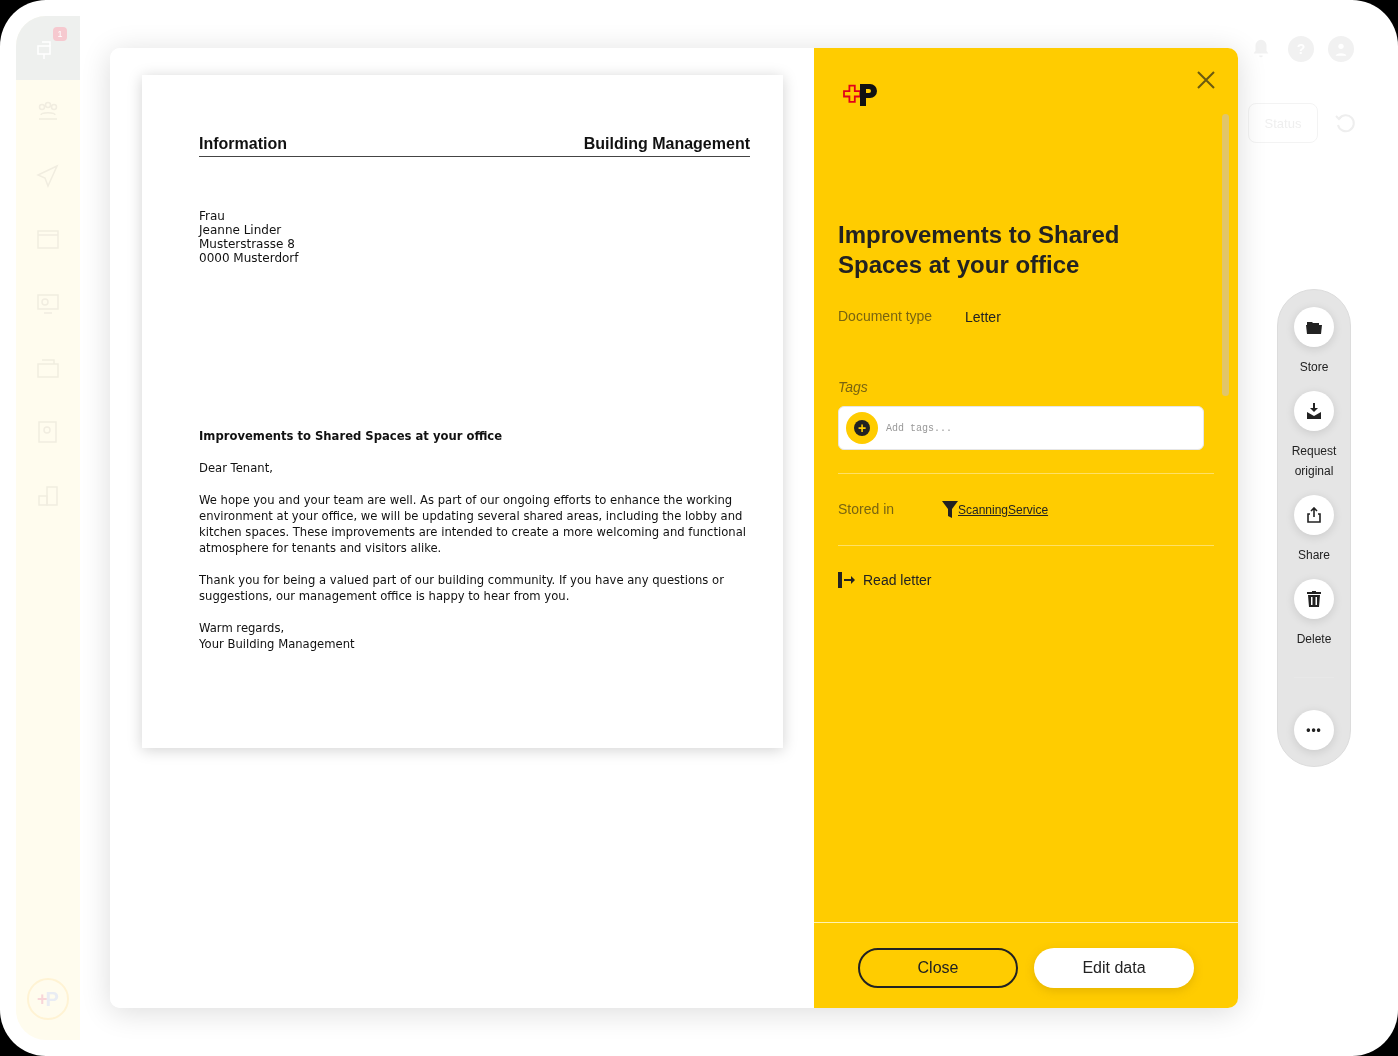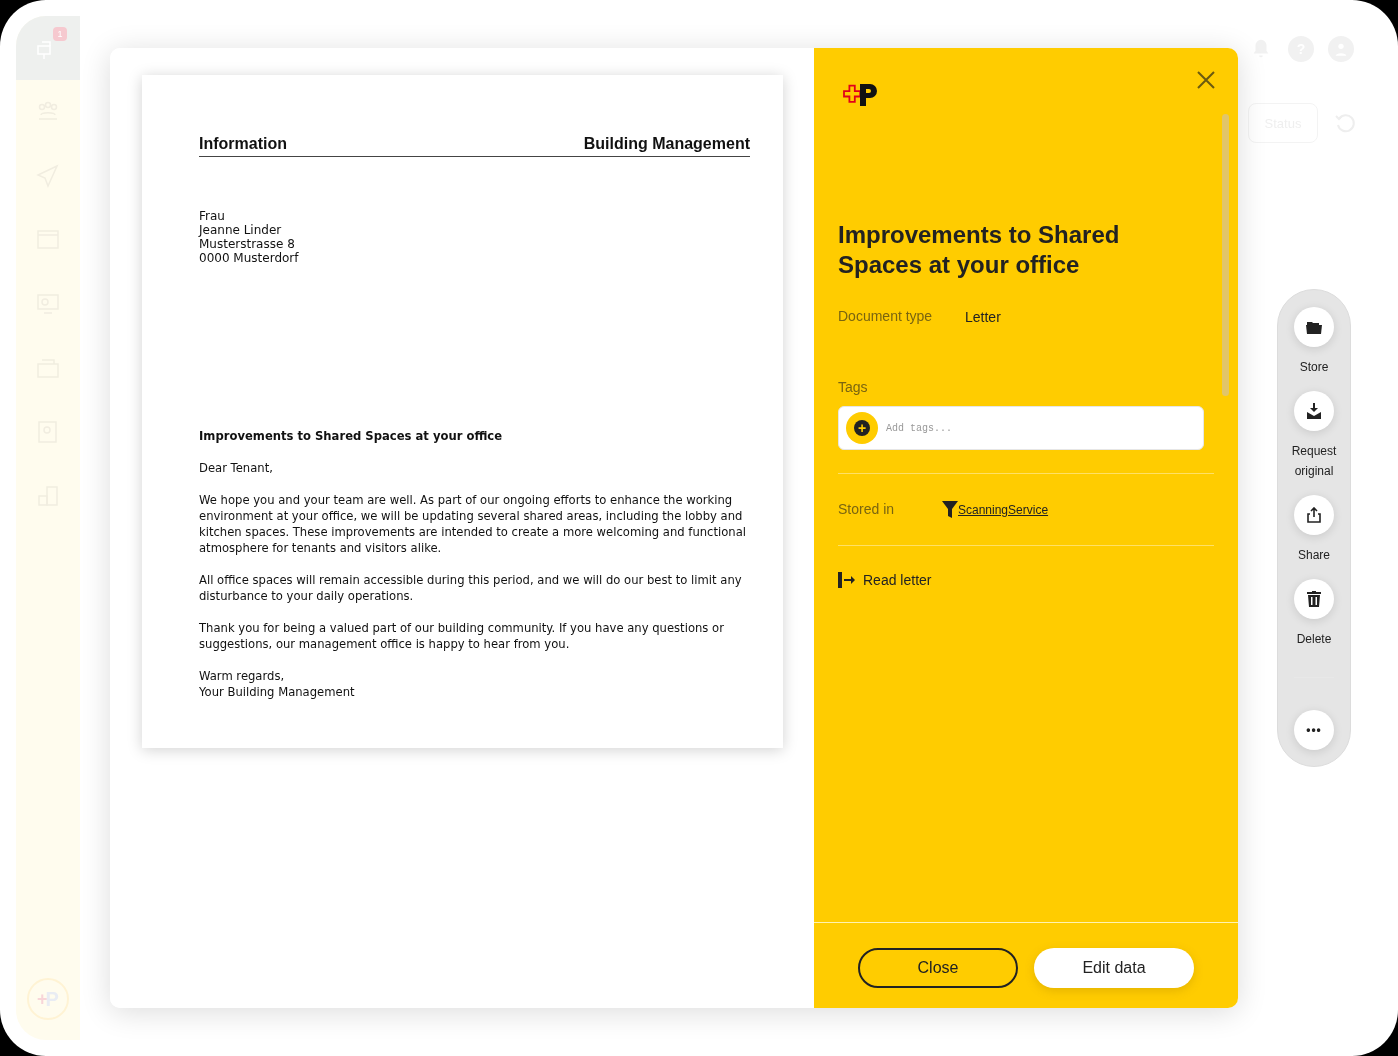--- a/index.html
+++ b/index.html
@@ -230,21 +230,20 @@
         <div class="address">
           <div>Frau</div>
           <div>Jeanne Linder</div>
           <div>Musterstrasse 8</div>
           <div>0000 Musterdorf</div>
         </div>
         <div class="letter-body">
           <div class="subj">Improvements to Shared Spaces at your office</div>
           <p>Dear Tenant,</p>
           <p>We hope you and your team are well. As part of our ongoing efforts to enhance the working environment at your office, we will be updating several shared areas, including the lobby and kitchen spaces. These improvements are intended to create a more welcoming and functional atmosphere for tenants and visitors alike.</p>
-          <p>All office spaces will remain accessible during this period, and we will do our best to limit any disturbance to your daily operations.</p>
           <p>Thank you for being a valued part of our building community. If you have any questions or suggestions, our management office is happy to hear from you.</p>
           <div>Warm regards,</div>
           <div>Your Building Management</div>
         </div>
       </div>
     </div>
 
     <div class="details">
       <svg class="logo" viewBox="0 0 38 26">
         <path d="M6 3h6v6h6v6h-6v6H6v-6H0V9h6z" fill="none" stroke="#e2001a" stroke-width="2" transform="translate(1,1) scale(0.9)"></path>
@@ -253,21 +252,21 @@
       <svg class="close-x" viewBox="0 0 22 22" stroke="#6b5a10" stroke-width="2">
           <path d="M3 3l16 16M19 3L3 19"></path>
         </svg>
       <div class="scrollbar"></div>
 
       <div class="title">Improvements to Shared Spaces at your office</div>
 
       <div class="row-label" style="left:24px;top:260px;">Document type</div>
       <div class="row-value" style="left:151px;top:248px;margin-top:13px;">Letter</div>
 
-      <div class="row-label" style="left:24px;top:331px;">Tags</div>
+      <div class="row-label" style="left:24px;top:331px;font-style:italic;">Tags</div>
       <div class="tags-input">
         <div class="plus-wrap">
           <div class="plus">+</div>
         </div>
         <input type="text" placeholder="Add tags..." style="">
       </div>
 
       <div class="divider" style="top:425px;"></div>
 
       <div class="row-label" style="left:24px;top:453px;">Stored in</div>

